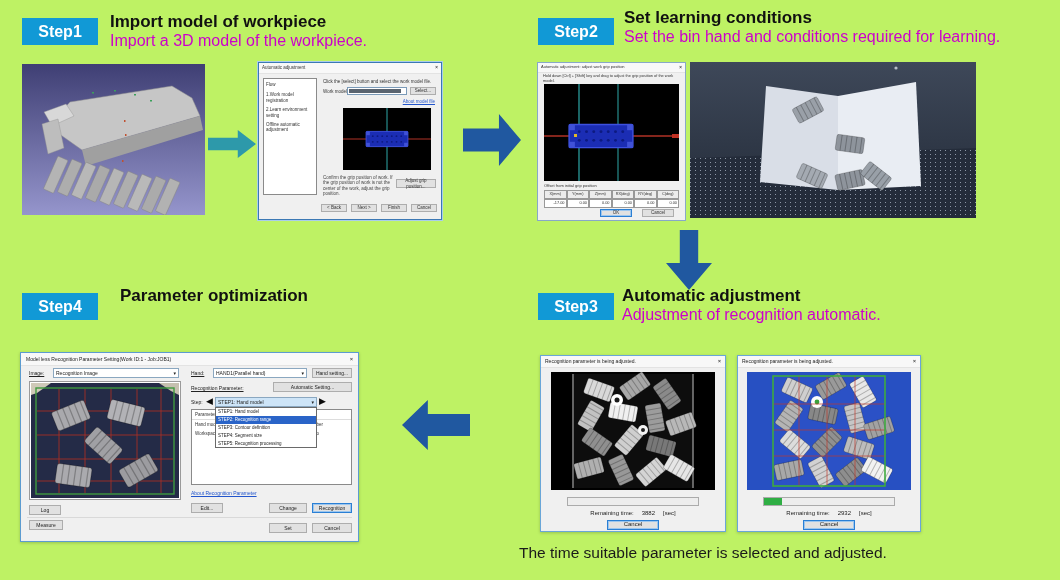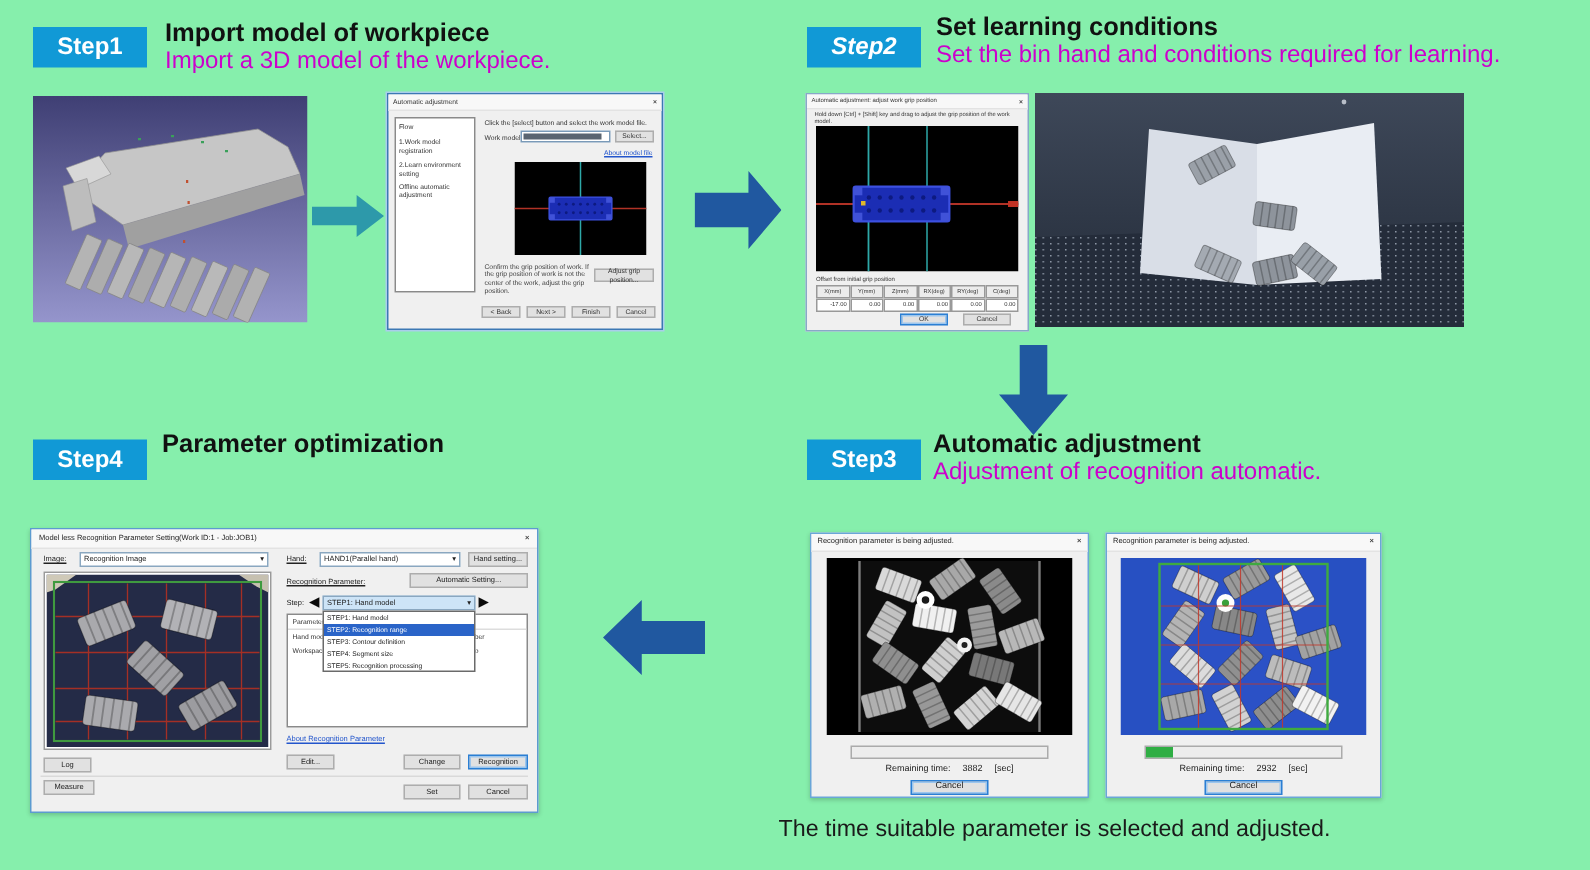--- a/index.html
+++ b/index.html
@@ -1,16 +1,16 @@
 <!DOCTYPE html>
 <html><head>
 <meta charset="utf-8">
 <style>
   html,body{margin:0;padding:0;background:#fff;}
-  #canvas{position:relative;width:1060px;height:580px;background:#86efac;
+  #canvas{position:relative;width:1060px;height:580px;background:#bef264;
     font-family:"Liberation Sans",sans-serif;overflow:hidden;}
   .abs{position:absolute;}
   
   .badge{position:absolute;width:76px;height:27px;background:#1199d6;color:#fff;
     font-size:16px;font-weight:bold;text-align:center;line-height:27px;}
   .h-title{font-size:17px;font-weight:bold;color:#111;line-height:20px;}
   .h-sub{font-size:16px;color:#cc00cc;line-height:17px;}
   
   .arrow{position:absolute;background:#2058a0;}
   .arrow.right{clip-path:polygon(0 28%,62% 28%,62% 0,100% 50%,62% 100%,62% 72%,0 72%);}
@@ -158,21 +158,21 @@
     <div class="abs t4" style="left:64px;top:112px;width:70px;color:#444;">Confirm the grip position of work. If the grip position of work is not the center of the work, adjust the grip position.</div>
     <div class="btn t4" style="left:137px;top:116px;width:40px;height:9px;">Adjust grip position...</div>
     <div class="btn t4" style="left:62px;top:141px;width:26px;height:8px;">&lt; Back</div>
     <div class="btn t4" style="left:92px;top:141px;width:26px;height:8px;">Next &gt;</div>
     <div class="btn t4" style="left:122px;top:141px;width:26px;height:8px;">Finish</div>
     <div class="btn t4" style="left:152px;top:141px;width:26px;height:8px;">Cancel</div>
   </div>
 
   <div class="arrow right" style="left:463px;top:114px;width:58px;height:52px;"></div>
 
-  <div class="badge" style="left:538px;top:18px;font-style:italic;">Step2</div>
+  <div class="badge" style="left:538px;top:18px;">Step2</div>
   <div class="abs" style="left:624px;top:8px;">
     <div class="h-title">Set learning conditions</div>
     <div class="h-sub">Set the bin hand and conditions required for learning.</div>
   </div>
 
   <div class="win" style="left:537px;top:62px;width:147px;height:157px;border:1px solid #88a8c8;">
     <div class="tb" style="height:9px;padding:0 3px;">
       <span class="t4" style="font-size:4px;">Automatic adjustment: adjust work grip position</span>
       <span class="t4 x">×</span>
     </div>
@@ -327,21 +327,21 @@
       <span class="t6">[sec]</span>
     </div>
     <div class="btn t6 focus" style="left:65px;top:163.5px;width:52px;height:10px;">Cancel</div>
   </div>
 
   <div class="caption" style="left:519px;top:544px;">The time suitable parameter is selected and adjusted.</div>
 
   <div class="arrow left" style="left:402px;top:400px;width:68px;height:50px;"></div>
 
   <div class="badge" style="left:22px;top:293px;">Step4</div>
-  <div class="abs" style="left:108px;top:286px;">
+  <div class="abs" style="left:120px;top:286px;">
     <div class="h-title">Parameter optimization</div>
   </div>
 
   <div class="win" style="left:20px;top:352px;width:337px;height:188px;border:1px solid #5c9bd0;box-shadow:0 1px 3px rgba(0,0,0,.2);">
     <div class="tb" style="height:12px;padding:0 5px;">
       <span class="t5">Model less Recognition Parameter Setting(Work ID:1 - Job:JOB1)</span>
       <span class="t5 x">×</span>
     </div>
 
     <div class="abs t5" style="left:8px;top:17px;text-decoration:underline;">Image:</div>

